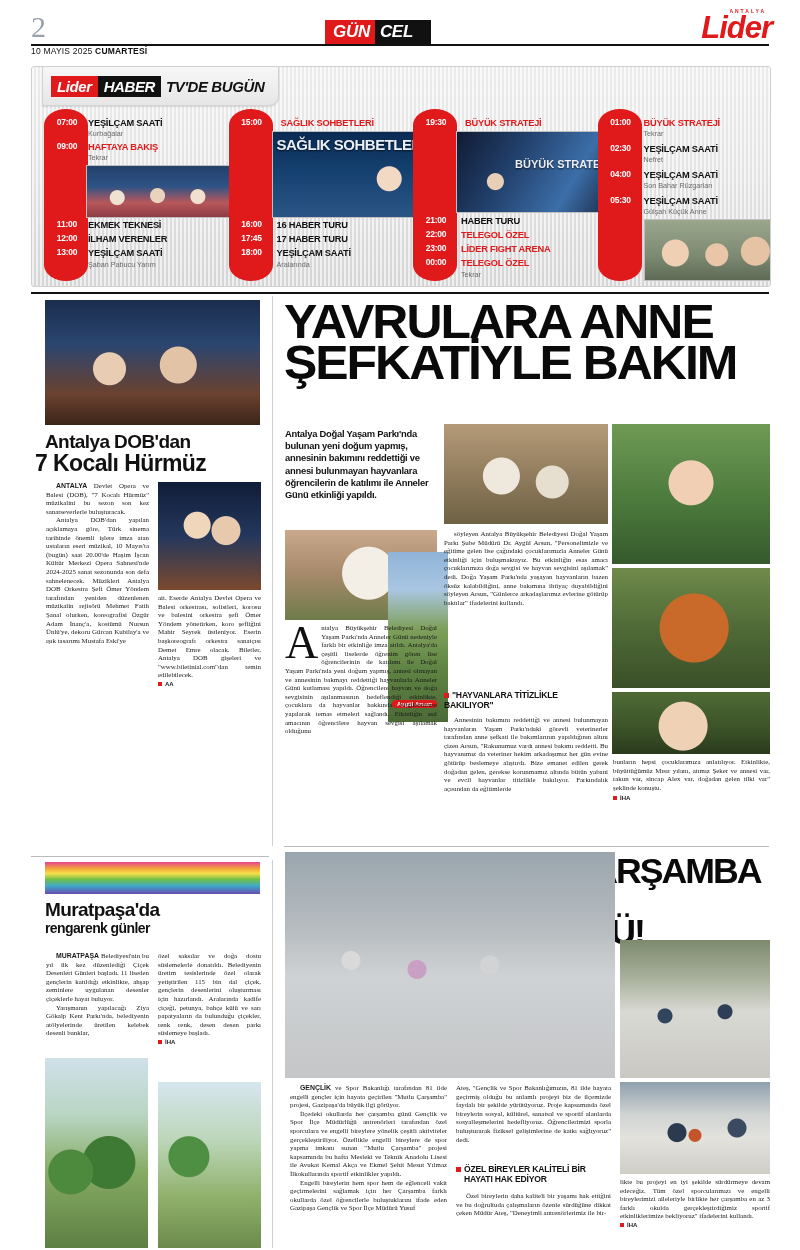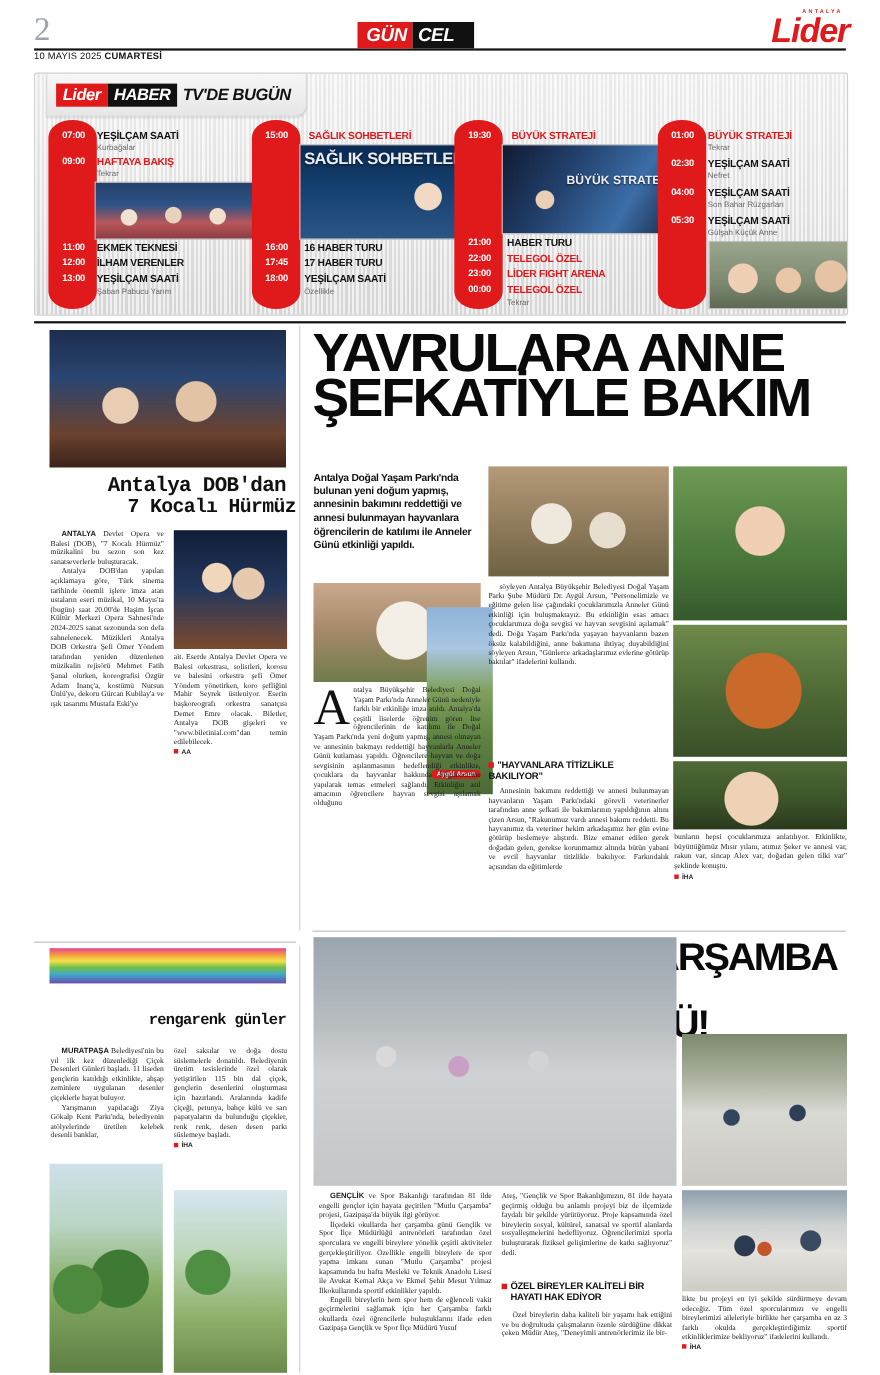--- a/index.html
+++ b/index.html
@@ -94,22 +94,22 @@
   .body-col p{margin:0 0 0 0;text-indent:10px;}
   .kicker{font-family:"Liberation Sans",sans-serif;font-weight:bold;}
 
   
   .big-head{
     font-family:"Liberation Sans",sans-serif;font-weight:bold;color:#0a0a0a;
     letter-spacing:-2px;line-height:.88;text-transform:uppercase;
     transform:scaleX(1.02);transform-origin:left center;
   }
   .serif-head{
-    font-family:Liberation Mono, monospace;font-weight:bold;color:#111;
-    text-align:right;line-height:1.02;letter-spacing:-.6px;
+    font-family:Liberation Sans, sans-serif;font-weight:bold;color:#111;
+    text-align:left;line-height:1.02;letter-spacing:-.6px;
   }
 
   
   .art-photo{position:absolute;overflow:hidden;border:0;}
   .p-opera{background:
       radial-gradient(circle at 30% 55%, #e8cdb2 0 16px, transparent 17px),
       radial-gradient(circle at 62% 52%, #e2c3a6 0 18px, transparent 19px),
       linear-gradient(180deg,#1b2d4e 0%,#2a4570 35%,#6b4230 75%,#3b2418 100%);}
   .p-opera2{background:
       radial-gradient(circle at 38% 40%, #f0d6bb 0 13px, transparent 14px),
@@ -241,21 +241,21 @@
         <div class="tv-body">
           <div class="tv-prog red" style="position:absolute;top:8px;left:8px">SAĞLIK SOHBETLERİ</div>
 
           <div class="tv-photo ph-saglik" style="left:-1px;top:22px;width:166px;height:85px">
             <div class="ph-ovl" style="font-size:15px;letter-spacing:-.5px">SAĞLIK SOHBETLERİ</div>
           </div>
 
           <div class="tv-prog" style="position:absolute;top:110px;left:4px">16 HABER TURU</div>
           <div class="tv-prog" style="position:absolute;top:124px;left:4px">17 HABER TURU</div>
           <div class="tv-prog" style="position:absolute;top:138px;left:4px">YEŞİLÇAM SAATİ</div>
-          <div class="tv-sub" style="position:absolute;top:151px;left:4px">Özellikle</div>
+          <div class="tv-sub" style="position:absolute;top:151px;left:4px">Aralarında</div>
         </div>
       </div>
 
       <div class="tv-col">
         <div class="tv-bar"></div>
         <div class="tv-time" style="top:10px">19:30</div>
         <div class="tv-time" style="top:108px">21:00</div>
         <div class="tv-time" style="top:122px">22:00</div>
         <div class="tv-time" style="top:136px">23:00</div>
         <div class="tv-time" style="top:150px">00:00</div>
@@ -337,40 +337,41 @@
   <div class="body-col" style="position:absolute;left:613px;top:758px;width:157px">
     <p style="text-indent:0">bunların hepsi çocuklarımıza anlatılıyor. Etkinlikte, büyüttüğümüz Mısır yılanı, atımız Şeker ve annesi var, rakun var, sincap Alex var, doğadan gelen tilki var" şeklinde konuştu.</p>
     <p style="text-indent:0;margin-top:2px">
       <span class="sub-sq" style="width:4px;height:4px"></span><span class="kicker" style="font-size:6px">İHA</span>
     </p>
   </div>
 
   <div class="art-photo p-opera" style="left:45px;top:300px;width:215px;height:125px"></div>
 
   <div class="serif-head" style="position:absolute;left:45px;top:432px;width:215px;font-size:19px">Antalya DOB'dan</div>
-  <div class="serif-head" style="position:absolute;left:54px;top:452px;width:215px;font-size:18px">7 Kocalı Hürmüz</div>
+  <div class="serif-head" style="position:absolute;left:35px;top:452px;width:215px;font-size:23px">7 Kocalı Hürmüz</div>
 
   <div class="body-col" style="position:absolute;left:46px;top:482px;width:103px">
     <p>
       <span class="kicker">ANTALYA</span>
       <span>Devlet Opera ve Balesi (DOB), "7 Kocalı Hürmüz" müzikalini bu sezon son kez sanatseverlerle buluşturacak.</span>
     </p>
     <p>Antalya DOB'dan yapılan açıklamaya göre, Türk sinema tarihinde önemli işlere imza atan ustaların eseri müzikal, 10 Mayıs'ta (bugün) saat 20.00'de Haşim İşcan Kültür Merkezi Opera Sahnesi'nde 2024-2025 sanat sezonunda son defa sahnelenecek. Müzikleri Antalya DOB Orkestra Şefi Ömer Yöndem tarafından yeniden düzenlenen müzikalin rejisörü Mehmet Fatih Şanal olurken, koreografisi Özgür Adam İnanç'a, kostümü Nursun Ünlü'ye, dekoru Gürcan Kubilay'a ve ışık tasarımı Mustafa Eski'ye</p>
   </div>
 
   <div class="art-photo p-opera2" style="left:158px;top:482px;width:103px;height:108px"></div>
   <div class="body-col" style="position:absolute;left:158px;top:594px;width:103px">
     <p style="text-indent:0">ait. Eserde Antalya Devlet Opera ve Balesi orkestrası, solistleri, korosu ve balesini orkestra şefi Ömer Yöndem yönetirken, koro şefliğini Mahir Seyrek üstleniyor. Eserin başkoreografı orkestra sanatçısı Demet Emre olacak. Biletler, Antalya DOB gişeleri ve "www.biletinial.com"dan temin edilebilecek.</p>
     <p style="text-indent:0;display:inline">
       <span class="sub-sq" style="width:4px;height:4px"></span><span class="kicker" style="font-size:6px">AA</span>
     </p>
   </div>
 
   <div class="art-photo p-flower" style="left:45px;top:862px;width:215px;height:32px"></div>
 
+  <div class="serif-head" style="position:absolute;left:45px;top:900px;width:215px;font-size:19px">Muratpaşa'da</div>
   <div class="serif-head" style="position:absolute;left:45px;top:921px;width:215px;font-size:14px">rengarenk günler</div>
 
   <div class="body-col" style="position:absolute;left:46px;top:952px;width:103px">
     <p>
       <span class="kicker">MURATPAŞA</span>
       <span>Belediyesi'nin bu yıl ilk kez düzenlediği Çiçek Desenleri Günleri başladı. 11 liseden gençlerin katıldığı etkinlikte, ahşap zeminlere uygulanan desenler çiçeklerle hayat buluyor.</span>
     </p>
     <p>Yarışmanın yapılacağı Ziya Gökalp Kent Parkı'nda, belediyenin atölyelerinde üretilen kelebek desenli banklar,</p>
   </div>
 

